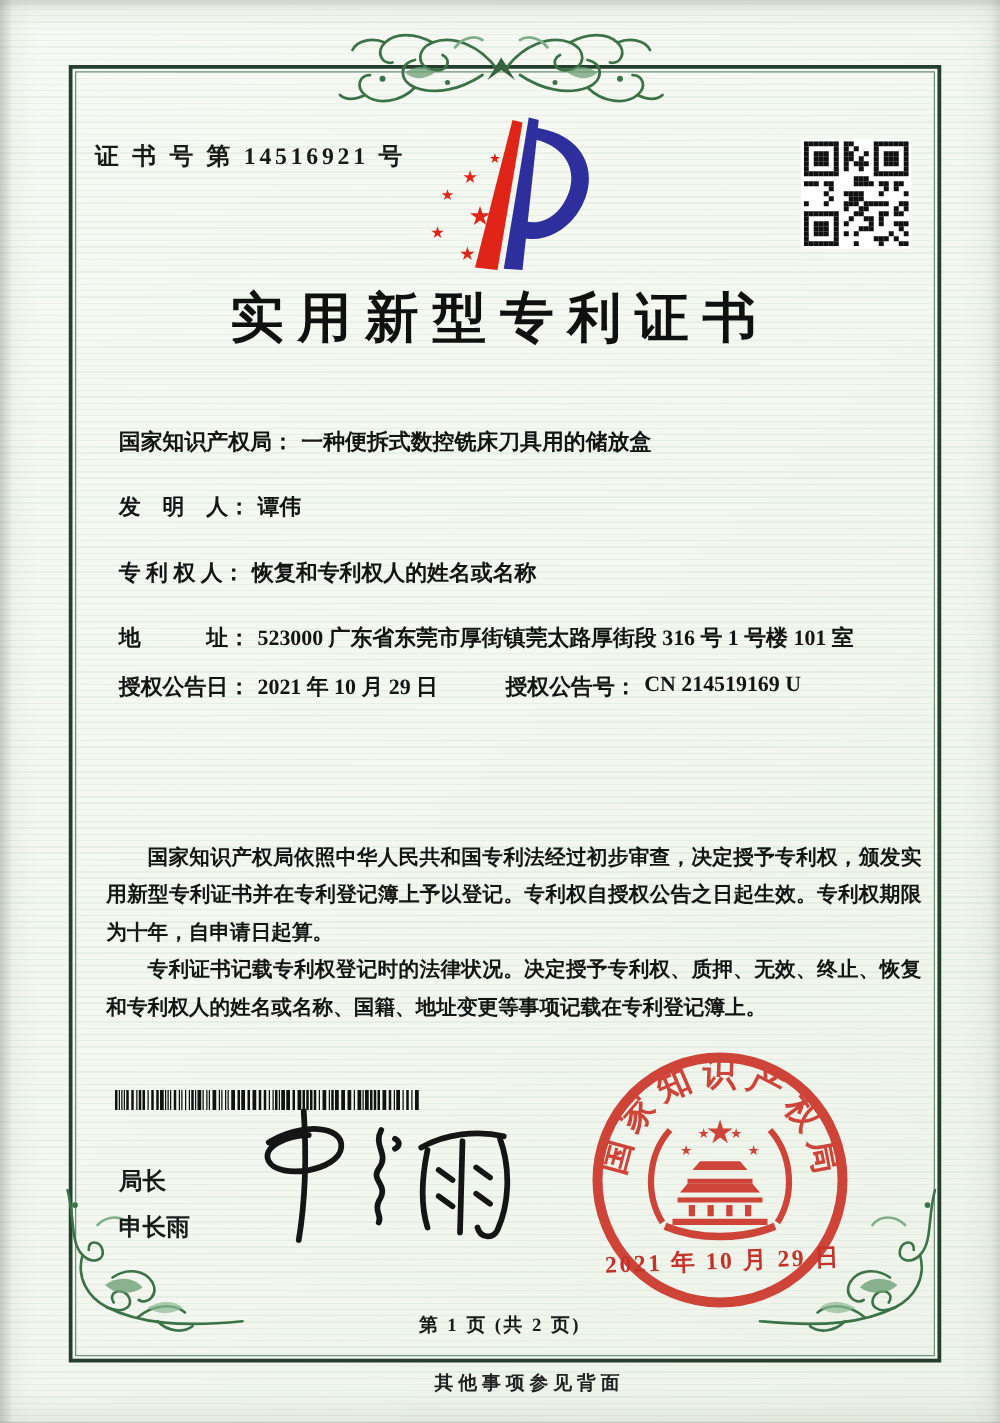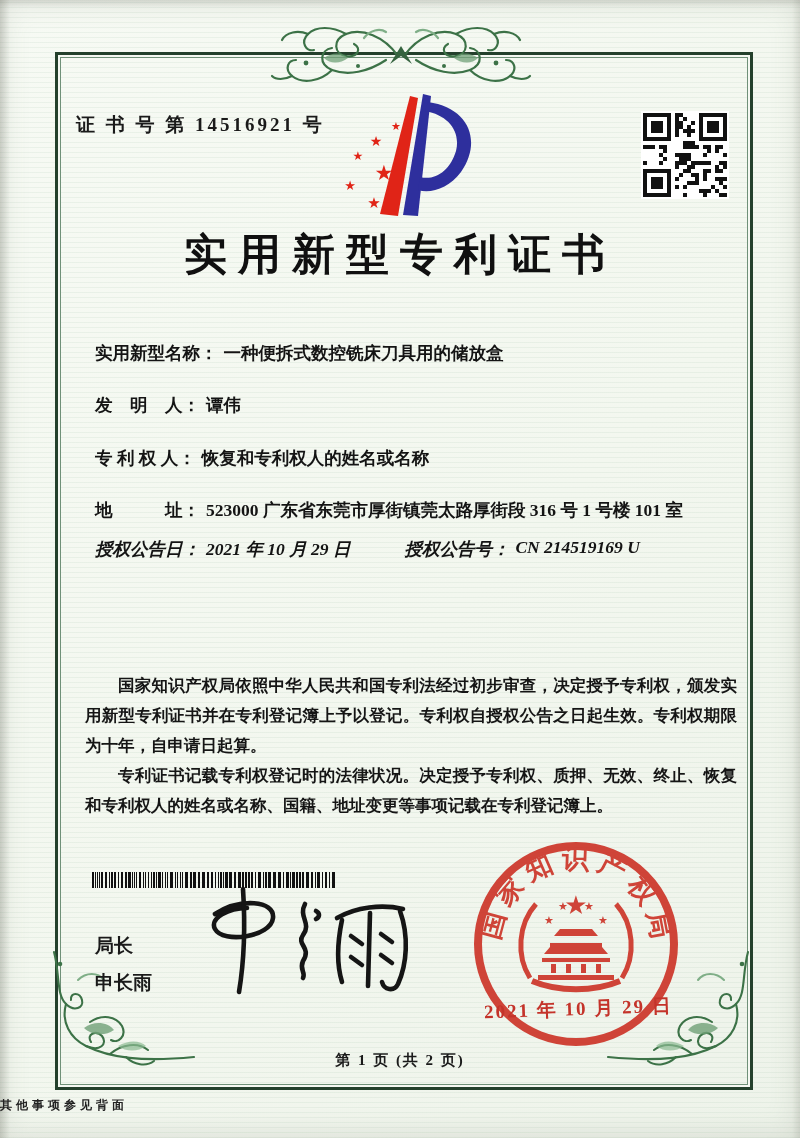--- a/index.html
+++ b/index.html
@@ -26,37 +26,37 @@
   .qr{position:absolute;left:641px;top:111px;width:84px;height:84px;background:#fff;
     padding:2px;}
   .title{position:absolute;left:0;right:0;top:226px;text-align:center;font-size:43px;
     font-weight:700;letter-spacing:11px;color:#101010;}
   .fields{position:absolute;left:95px;top:341px;width:622px;font-size:17.5px;
     font-weight:600;color:#141414;}
   .frow{display:flex;margin-bottom:27px;line-height:1.45;}
   .frow.addr{margin-bottom:13px;}
   .flabel{white-space:pre;flex:none;}
   .fvalue{margin-left:6px;}
-  .grant{display:flex;font-style:italic;}
+  .grant{display:flex;}
   .pair{display:flex;}
   .pair2{margin-left:54px;}
   .paras{position:absolute;left:85px;top:671px;width:652px;font-size:16.5px;
     font-weight:600;line-height:1.82;color:#151515;text-align:justify;}
   .paras p{margin:0;text-indent:2em;}
   .barcode{position:absolute;left:92px;top:872px;}
   .director{position:absolute;left:95px;top:927px;font-size:19px;font-weight:700;
     line-height:1.95;}
   .sig{position:absolute;left:185px;top:882px;}
   .seal{position:absolute;left:460px;top:830px;}
   .seal-date{position:absolute;left:484px;top:996px;color:#c4332a;font-size:19px;
     font-weight:700;letter-spacing:2px;transform:rotate(-2deg);}
   .page-no{position:absolute;left:0;right:0;top:1051px;text-align:center;
     font-size:15px;font-weight:600;letter-spacing:2px;}
-  .back-note{position:absolute;left:0;right:0;top:1097px;text-align:left;
-    font-size:12px;font-weight:600;letter-spacing:4px;color:#222;}
+  .back-note{position:absolute;left:0;right:0;top:1097px;text-align:center;
+    font-size:15px;font-weight:600;letter-spacing:4px;color:#222;padding-left:47px;}
 </style>
 </head>
 <body>
 
 <div class="paper">
 
   <div class="frame"></div>
 
   <svg class="ornament-top" width="322" height="76" viewBox="0 0 322 76">
     <g id="ornL" fill="none" stroke="#3c7247" stroke-width="2.2" stroke-linecap="round">
@@ -314,21 +314,21 @@
         <rect x="12" y="80" width="4" height="4" fill="#111"></rect>
         <rect x="16" y="80" width="4" height="4" fill="#111"></rect>
         <rect x="20" y="80" width="4" height="4" fill="#111"></rect>
         <rect x="24" y="80" width="4" height="4" fill="#111"></rect>
       </svg></div>
 
   <div class="title">实用新型专利证书</div>
 
   <div class="fields">
     <div class="frow">
-      <span class="flabel">实用新型名称：</span>
+      <span class="flabel">国家知识产权局：</span>
       <span class="fvalue">一种便拆式数控铣床刀具用的储放盒</span>
     </div>
     <div class="frow">
       <span class="flabel">发　明　人：</span>
       <span class="fvalue">谭伟</span>
     </div>
     <div class="frow">
       <span class="flabel">专 利 权 人：</span>
       <span class="fvalue">恢复和专利权人的姓名或名称</span>
     </div>

